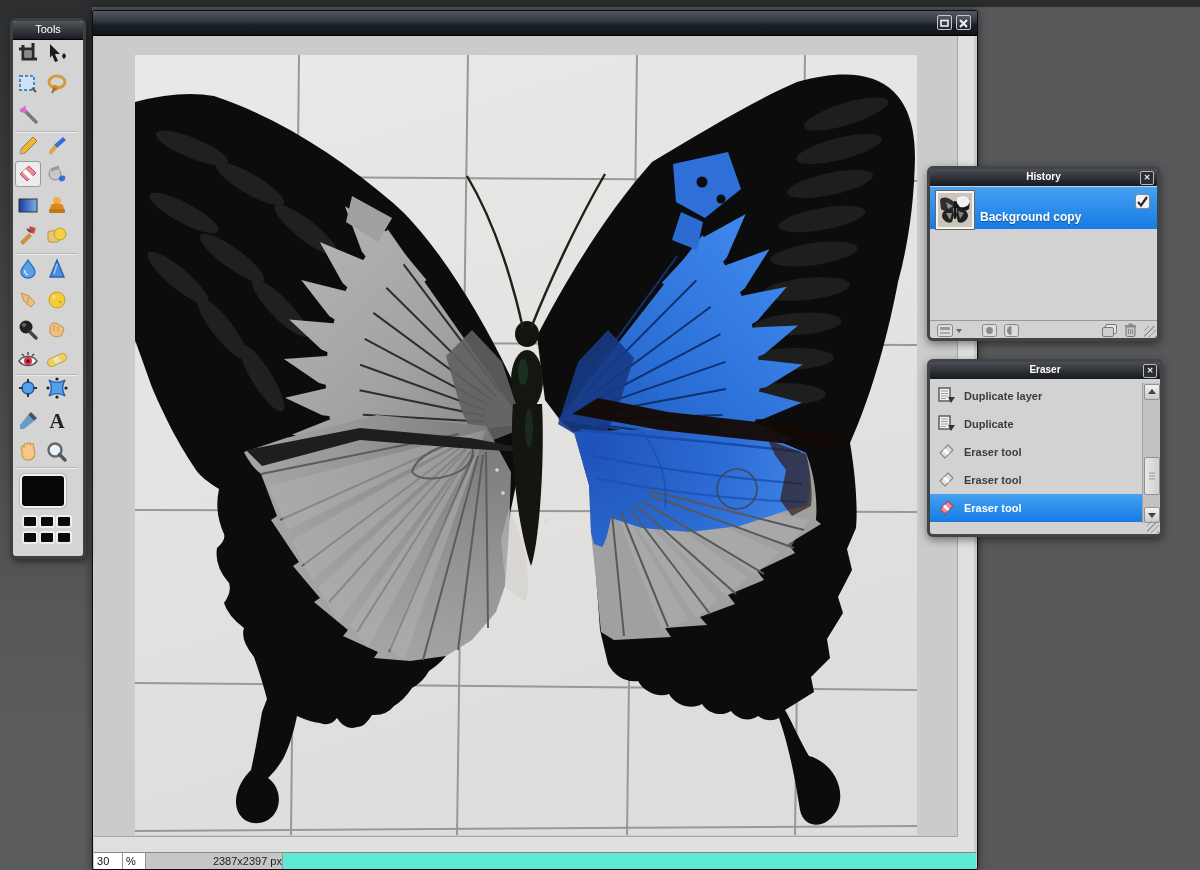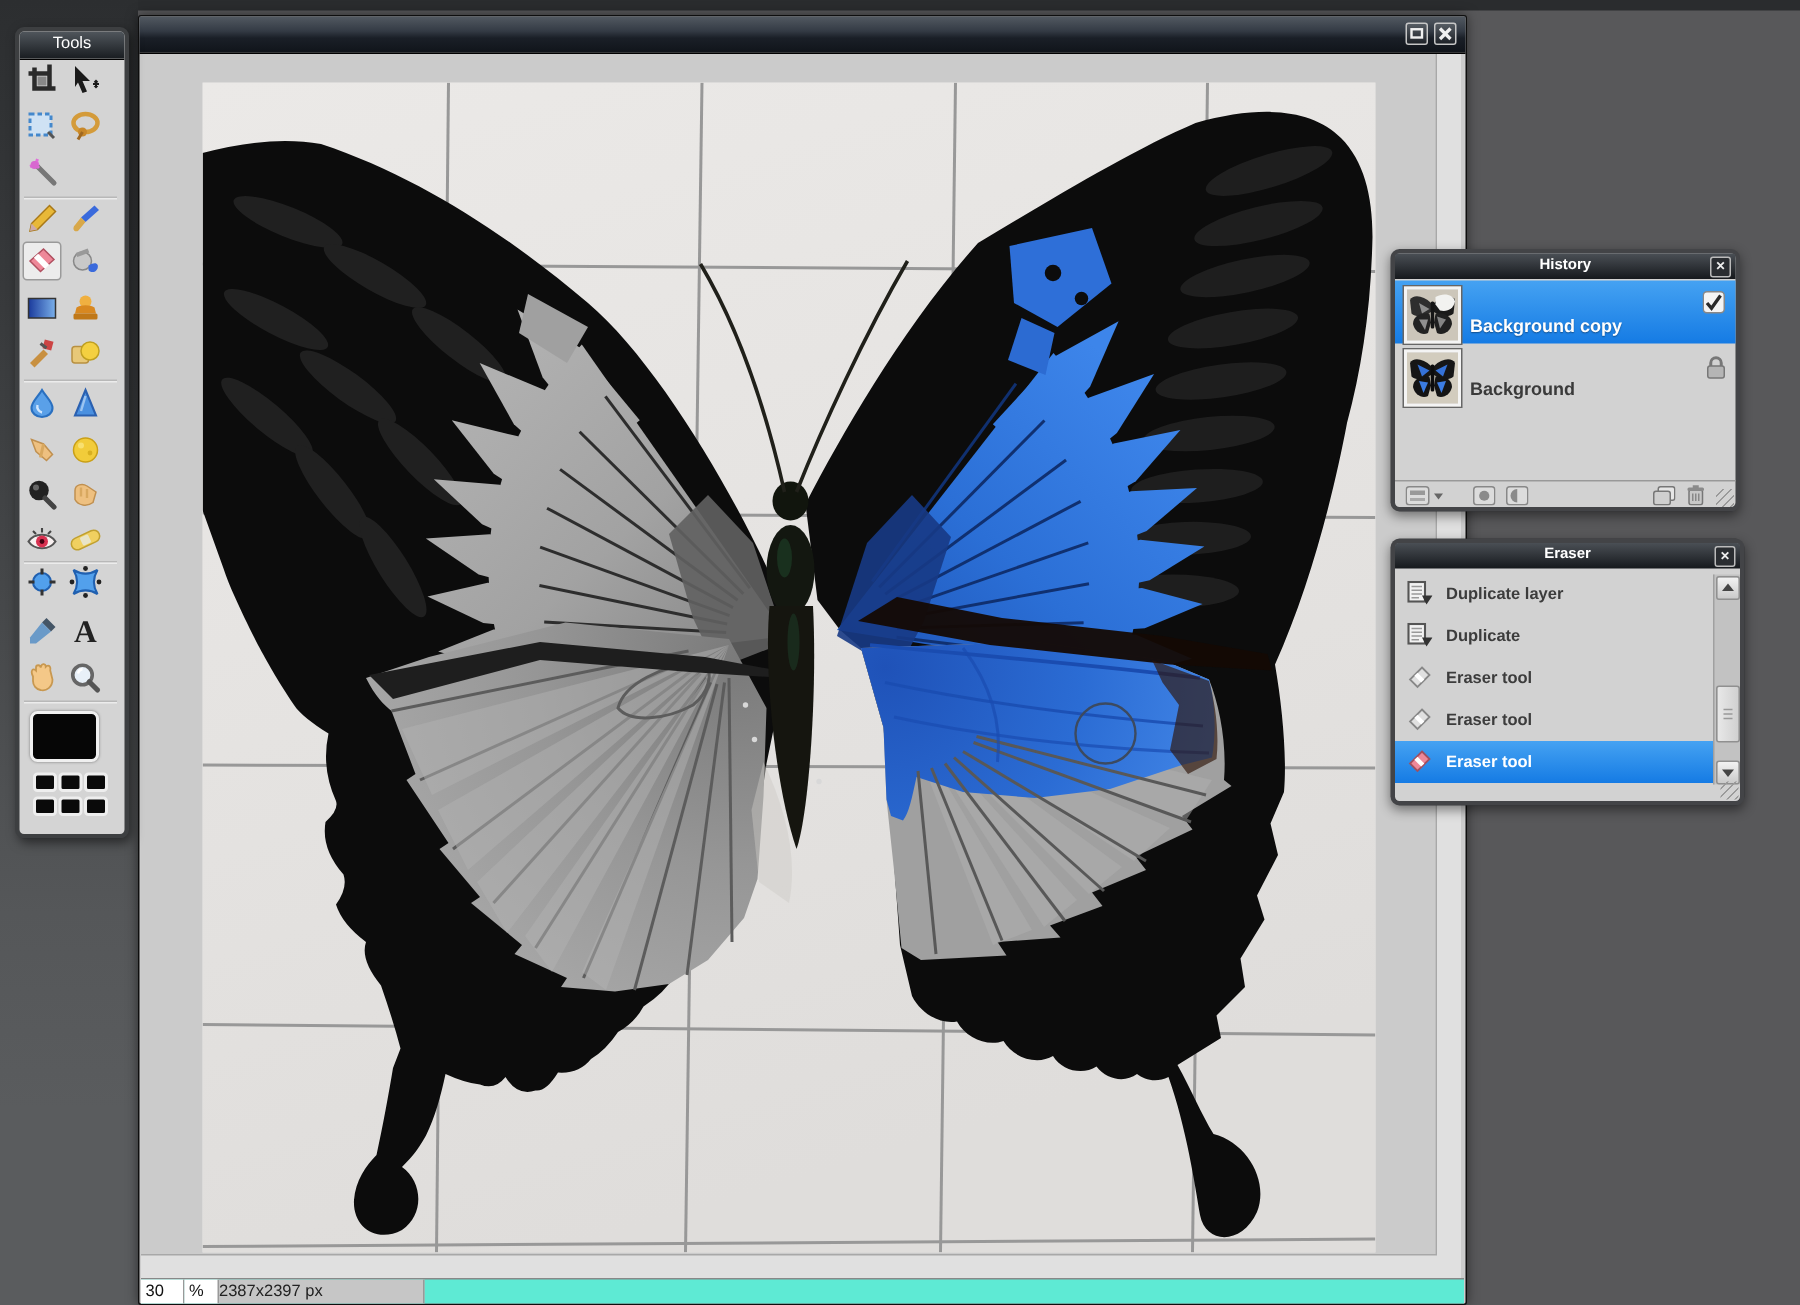--- a/index.html
+++ b/index.html
@@ -18,21 +18,21 @@
     border:1px solid #c6c6c6;border-radius:2px;}
   
   #canvas{left:1px;top:25px;width:882px;height:816px;background:#cbcbcb;}
   
   #vsb{left:864px;top:25px;width:16px;height:816px;background:#e0e0e0;border-left:1px solid #a8a8a8;}
   #hsb{left:1px;top:825px;width:864px;height:16px;background:#e0e0e0;border-top:1px solid #a8a8a8;}
   
   #statusbar{left:1px;top:841px;width:882px;height:16px;background:#5eead4;border-top:1px solid #888;}
   #zoomfield{left:0;top:0;width:28px;height:16px;background:#fff;color:#111;font-size:11px;line-height:16px;border-right:1px solid #999;}
   #pctfield{left:29px;top:0;width:22px;height:16px;background:#fff;color:#111;font-size:11px;line-height:16px;border-right:1px solid #999;}
-  #sizefield{left:52px;top:0;width:136px;height:16px;background:#c6c6c6;color:#222;font-size:11px;line-height:16px;text-align:left;border-right:1px solid #999;}
+  #sizefield{left:52px;top:0;width:136px;height:16px;background:#c6c6c6;color:#222;font-size:11px;line-height:16px;text-align:right;border-right:1px solid #999;}
   
   #photo{left:135px;top:55px;width:782px;height:780px;background:#e9e7e5;overflow:hidden;}
   
   #tools{left:10px;top:18px;width:70px;height:535px;background:#d4d4d4;
     border:3px solid rgba(28,30,33,.82);border-radius:6px;box-shadow:2px 3px 7px rgba(0,0,0,.5);}
   #toolstitle{left:0;top:0;width:100%;height:18px;background:linear-gradient(#50565c,#191d21);
     color:#fff;font-size:11px;font-weight:normal;text-align:center;line-height:17px;
     border-bottom:1px solid #000;border-radius:3px 3px 0 0;}
   .ticon{position:absolute;width:22px;height:22px;}
   #eraserbox{left:2px;top:140px;width:24px;height:24px;background:#ececec;
@@ -457,39 +457,20 @@
       <path d="M19,5 C24,2 31,3 32,8 C31,13 27,15 22,14 L19,10 Z" fill="#f2f2f0"></path>
       <path d="M20,18 L26,20 L22,26 Z" fill="#848484"></path>
       <rect x="15.8" y="8" width="2.4" height="18" rx="1" fill="#151515"></rect>
     </svg></div>
     <div class="abs lname" style="color:#fff;text-shadow:0 1px 1px rgba(0,0,0,.4)">Background copy</div>
     <svg class="abs" style="left:205px;top:7px" width="16" height="16" viewBox="0 0 16 16">
       <rect x="0.5" y="0.5" width="14" height="14" rx="2.5" fill="#f4f4f4" stroke="#888"></rect>
       <path d="M3,8 L6,11.5 L12,3" stroke="#2a2a2a" stroke-width="2.2" fill="none"></path>
     </svg>
   </div>
-  <div class="abs lrow" style="top:60px">
-    <div class="abs lthumb"><svg width="34" height="34" viewBox="0 0 34 34">
-      <rect width="34" height="34" fill="#d2ccbe"></rect>
-      <path d="M16,9 C11,4 4,3 2,7 L3,16 C6,19 12,18 16,15 Z" fill="#161616"></path>
-      <path d="M15,16 C9,15 4,18 4,23 C5,28 10,31 14,29 L16,22 Z" fill="#141414"></path>
-      <path d="M18,9 C23,4 30,3 32,7 L31,16 C28,19 22,18 18,15 Z" fill="#161616"></path>
-      <path d="M19,16 C25,15 30,18 30,23 C29,28 24,31 20,29 L18,22 Z" fill="#141414"></path>
-      <path d="M7,8 L15,12 L10,16 Z" fill="#3572d8"></path>
-      <path d="M8,19 L14,20 L11,27 Z" fill="#3b7ce2"></path>
-      <path d="M27,8 L19,12 L24,16 Z" fill="#3572d8"></path>
-      <path d="M26,19 L20,20 L23,27 Z" fill="#3b7ce2"></path>
-      <rect x="15.8" y="8" width="2.4" height="18" rx="1" fill="#0c0c0c"></rect>
-    </svg></div>
-    <div class="abs lname" style="color:#3a3a3a">Background</div>
-    <svg class="abs" style="left:207px;top:8px" width="14" height="17" viewBox="0 0 14 17">
-      <path d="M3.5,7 V5 a3.5,3.5 0 0,1 7,0 V7" fill="none" stroke="#777" stroke-width="2"></path>
-      <rect x="1.5" y="7" width="11" height="8" rx="1.5" fill="#b5b5b5" stroke="#777"></rect>
-    </svg>
-  </div>
   <div class="abs" id="lfooter">
     <svg class="abs" style="left:7px;top:3px" width="26" height="13" viewBox="0 0 26 13">
       <rect x="0.5" y="0.5" width="15" height="12" rx="2" fill="#dcdcdc" stroke="#888"></rect>
       <rect x="3" y="3" width="10" height="3" fill="#999"></rect>
         <rect x="3" y="8" width="10" height="2" fill="#aaa"></rect>
       <path d="M19,5 h6 l-3,4 Z" fill="#666"></path>
     </svg>
     <svg class="abs" style="left:52px;top:3px" width="15" height="13" viewBox="0 0 15 13">
       <rect x="0.5" y="0.5" width="14" height="12" rx="2" fill="#dcdcdc" stroke="#888"></rect>
         <circle cx="7.5" cy="6.5" r="3.4" fill="#8a8a8a"></circle>

